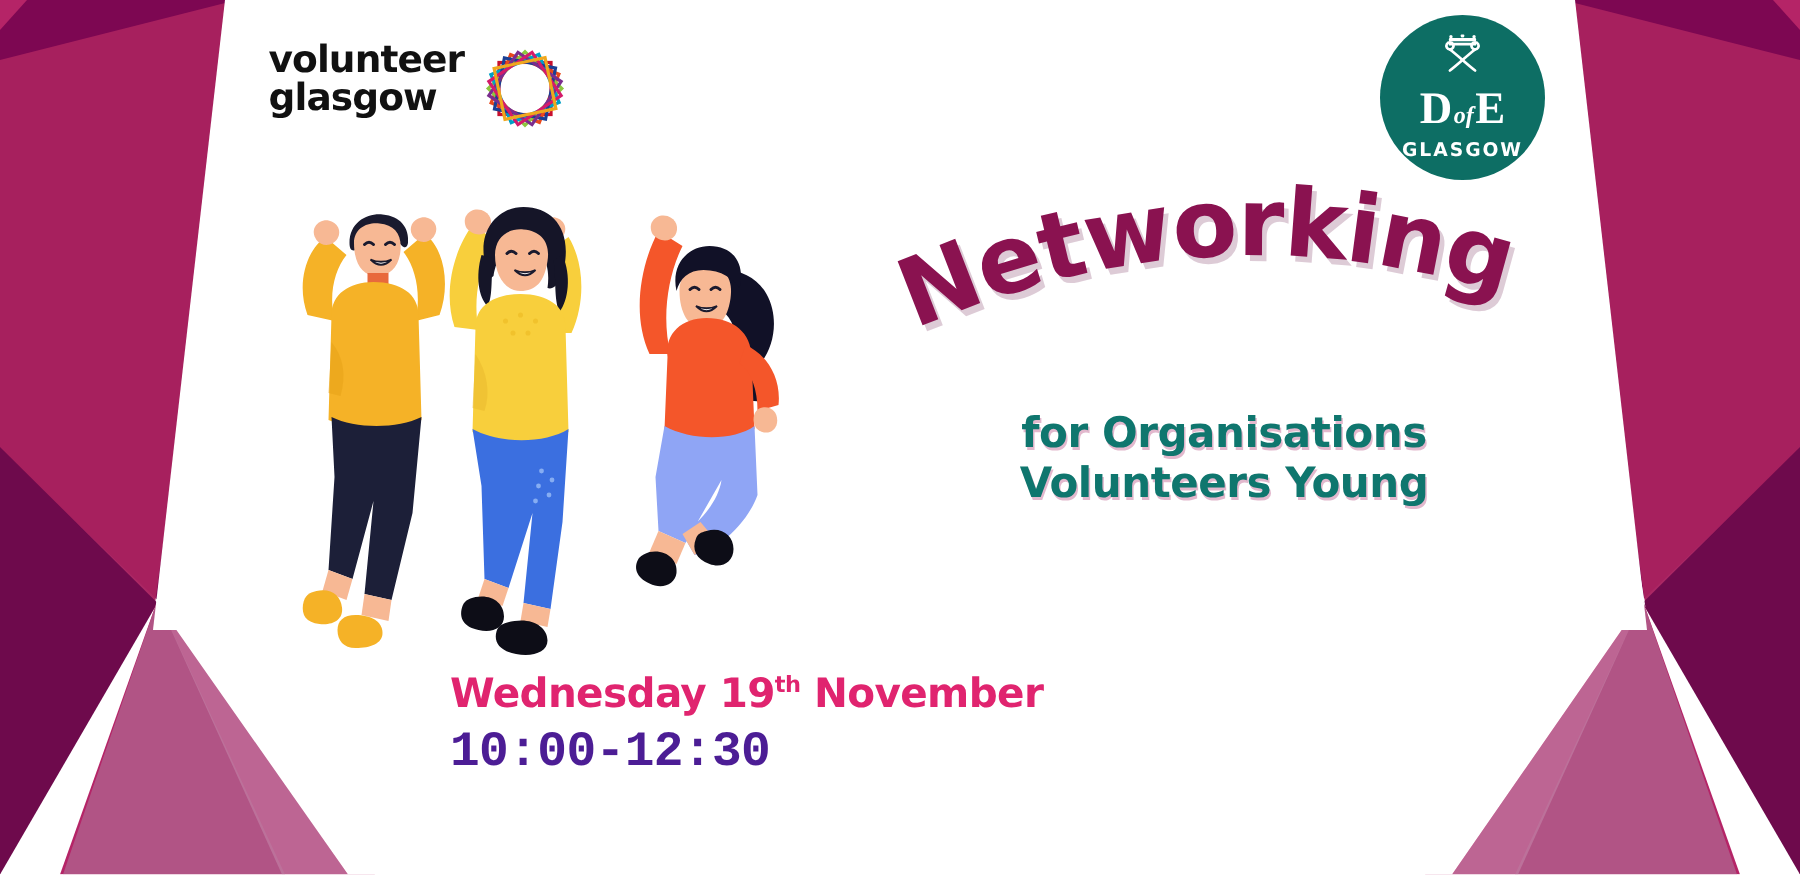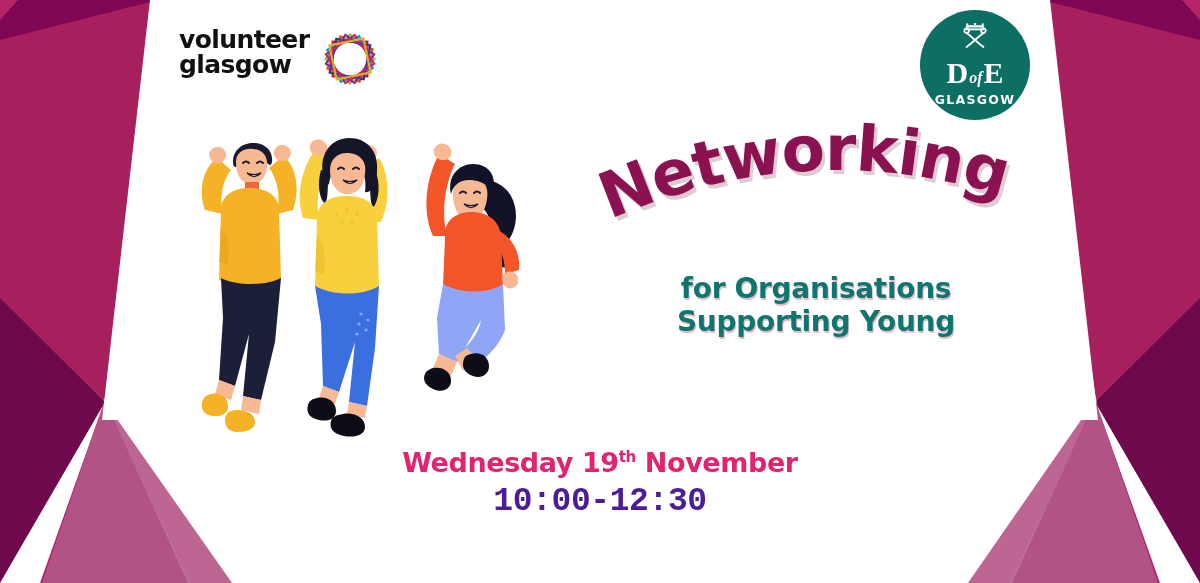--- a/index.html
+++ b/index.html
@@ -132,21 +132,21 @@
     margin-top: 32px;
   }
   .subtitle div { white-space: nowrap; }
 
   
   .details {
     position: absolute;
     left: 300px;
     top: 446px;
     width: 600px;
-    text-align: center;
+    text-align: left;
   }
   .detail-date {
     font-family: "DejaVu Sans", sans-serif;
     font-weight: 700;
     font-size: 27px;
     letter-spacing: -0.4px;
     color: #e0246f;
     line-height: 1.28;
   }
   .detail-date sup {
@@ -364,21 +364,21 @@
         <textPath href="#arcPath" startOffset="50%" text-anchor="middle">Networking</textPath>
       </text>
       <text class="arc-text" fill="#8a1250">
         <textPath href="#arcPath" startOffset="50%" text-anchor="middle">Networking</textPath>
       </text>
     </svg>
   </div>
 
   <div class="subtitle">
     <div>for Organisations</div>
-    <div>Supporting Young</div>
+    <div>Volunteers Young</div>
   </div>
 
   <div class="details">
     <div class="detail-date">
       <span>Wednesday 19</span><sup>th</sup><span> November</span>
     </div>
     <div class="detail-time">10:00-12:30</div>
   </div>
 
 </div>

